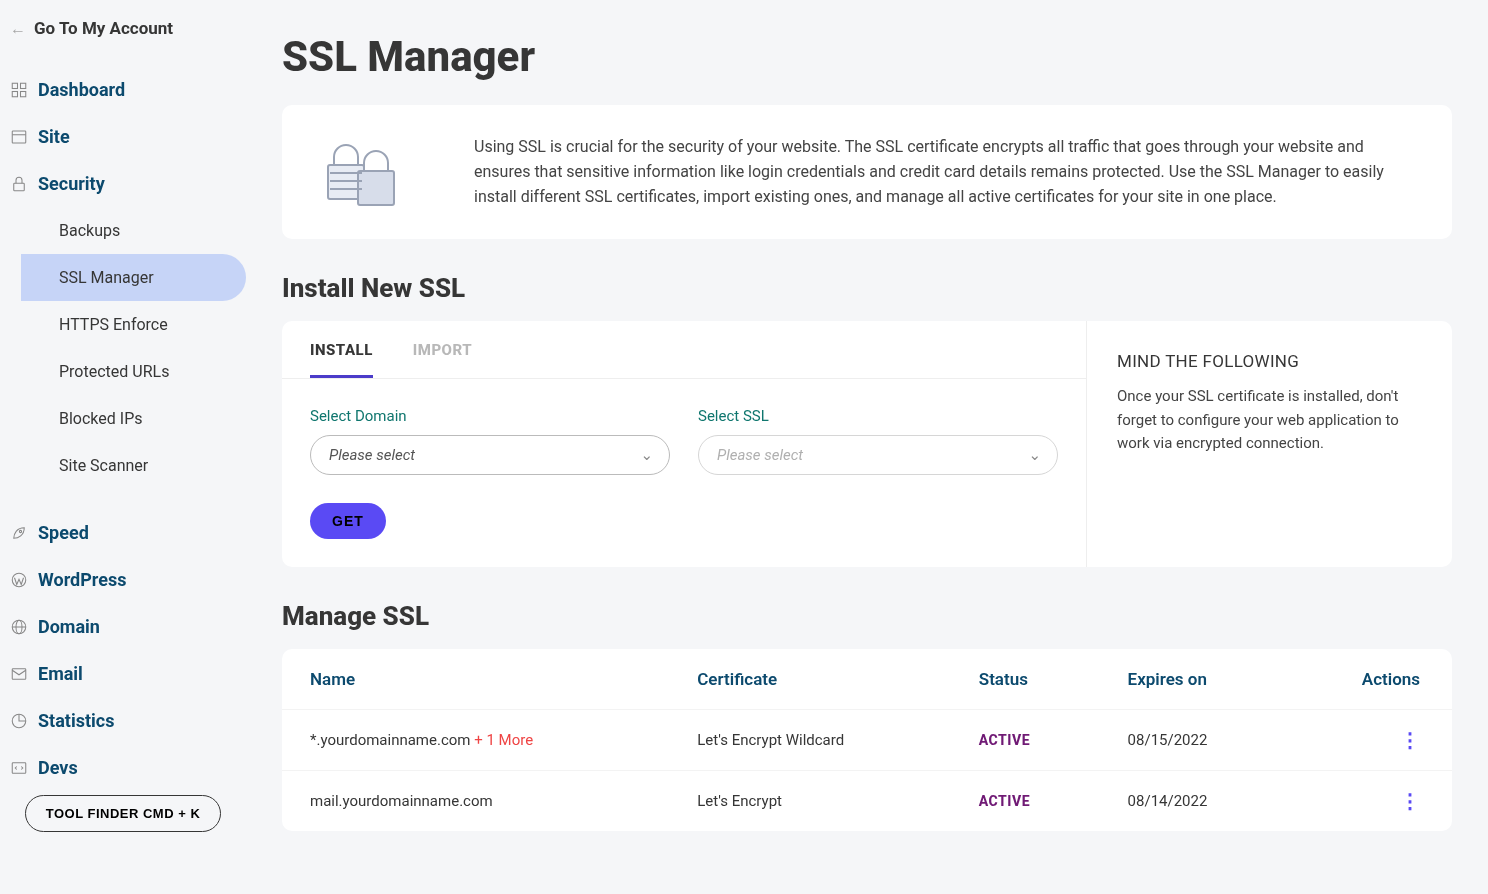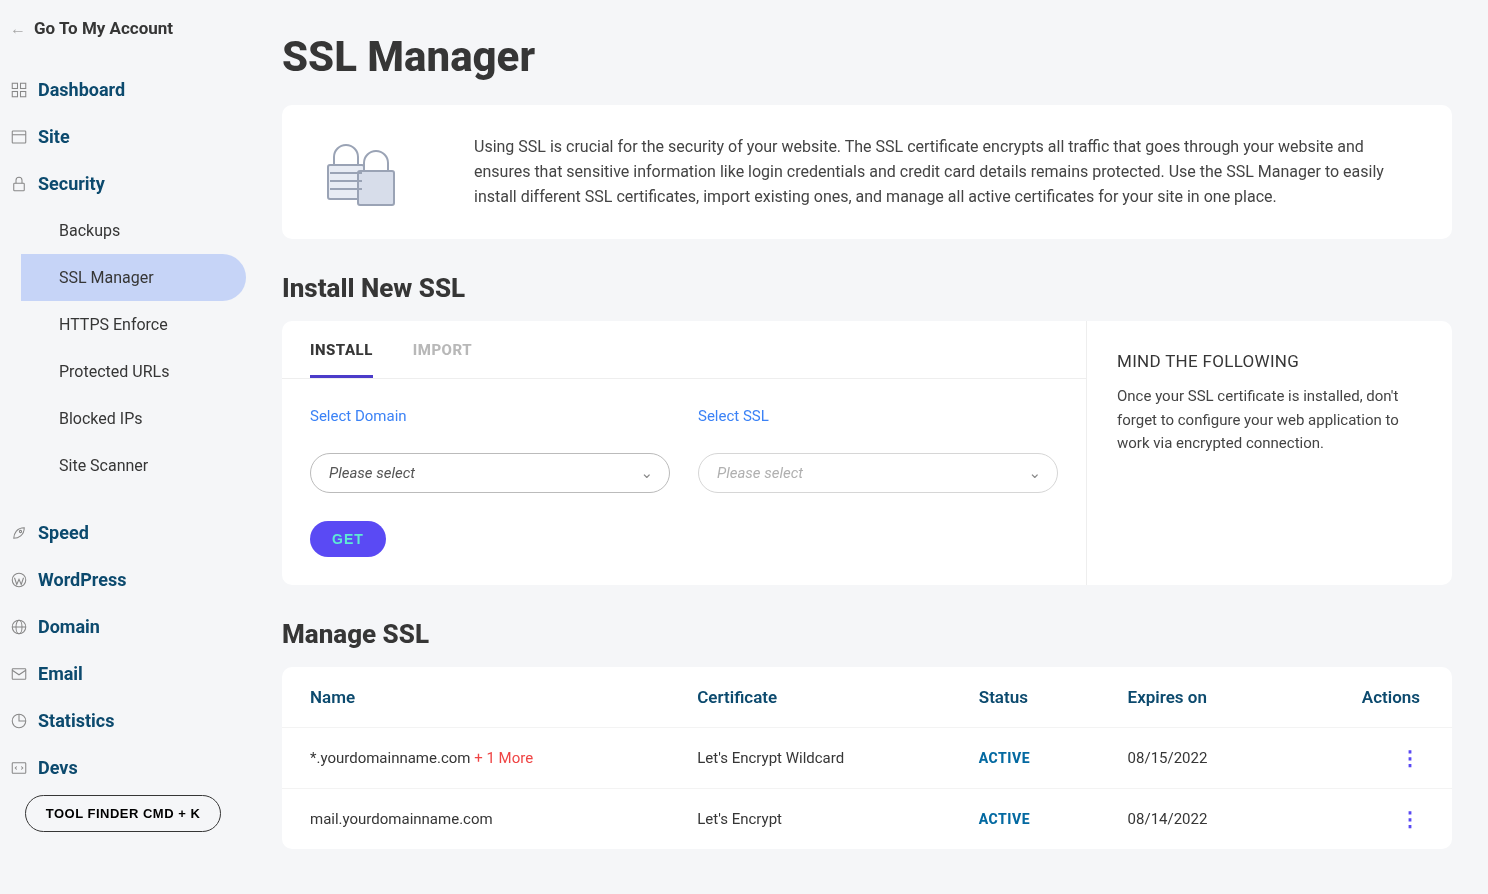--- a/index.html
+++ b/index.html
@@ -117,42 +117,42 @@
   font-size: 15px;
   letter-spacing: 0.5px;
   cursor: pointer;
   color: #b8b8b8;
   border-bottom: 3px solid transparent;
   text-align: right;
 }
 .tab.active { color: #363636; border-bottom-color: #4b3cc9; }
 .form-row { display: flex; gap: 28px; padding: 28px 28px 0; }
 .form-group { flex: 1; }
-.form-label { display: block; font-size: 15px; color: #3b82f6; margin-bottom: 28px; }
+.form-label { display: block; font-size: 15px; color: #0f766e; margin-bottom: 10px; }
 .select {
   width: 100%;
   border: 1px solid #bbb;
   border-radius: 22px;
   padding: 10px 40px 10px 18px;
   font-size: 15px;
   font-style: italic;
   color: #555;
   background: #fff;
   position: relative;
   cursor: pointer;
   display: flex;
   align-items: center;
   justify-content: space-between;
 }
 .select.disabled { color: #b0b0b0; border-color: #d6d6d6; }
 .chev { font-style: normal; color: #888; position: absolute; right: 16px; top: 50%; transform: translateY(-50%); }
 .get-btn {
   margin: 28px;
   background: #5a4af4;
-  color: #5eead4;
+  color: #000000;
   border: none;
   border-radius: 22px;
   padding: 10px 22px;
   font-weight: 800;
   font-size: 14px;
   letter-spacing: 1px;
   cursor: pointer;
 }
 .info-title { font-weight: 400; font-size: 17px; color: #363636; margin-bottom: 14px; letter-spacing: 0.3px; }
 .info-text { font-size: 15px; line-height: 1.55; color: #444; }
@@ -165,21 +165,21 @@
   font-weight: 600;
   color: #0c4a6e;
 }
 .table td {
   padding: 18px 28px;
   font-size: 15px;
   color: #363636;
   border-top: 1px solid #f3f3f3;
 }
 .table th:last-child, .table td:last-child { text-align: right; padding-right: 32px; }
-.status-active { color: #0369a1; font-weight: 800; letter-spacing: 0.5px; font-size: 14px; }
+.status-active { color: #701a75; font-weight: 800; letter-spacing: 0.5px; font-size: 14px; }
 .more-link { color: #ef4444; }
 .kebab { color: #5a4af4; cursor: pointer; font-size: 20px; font-weight: 700; }
 </style>
 </head>
 <body>
 
 <aside class="sidebar">
   <div class="account-link">
     <span class="arrow">←</span>
     <span>Go To My Account</span>

